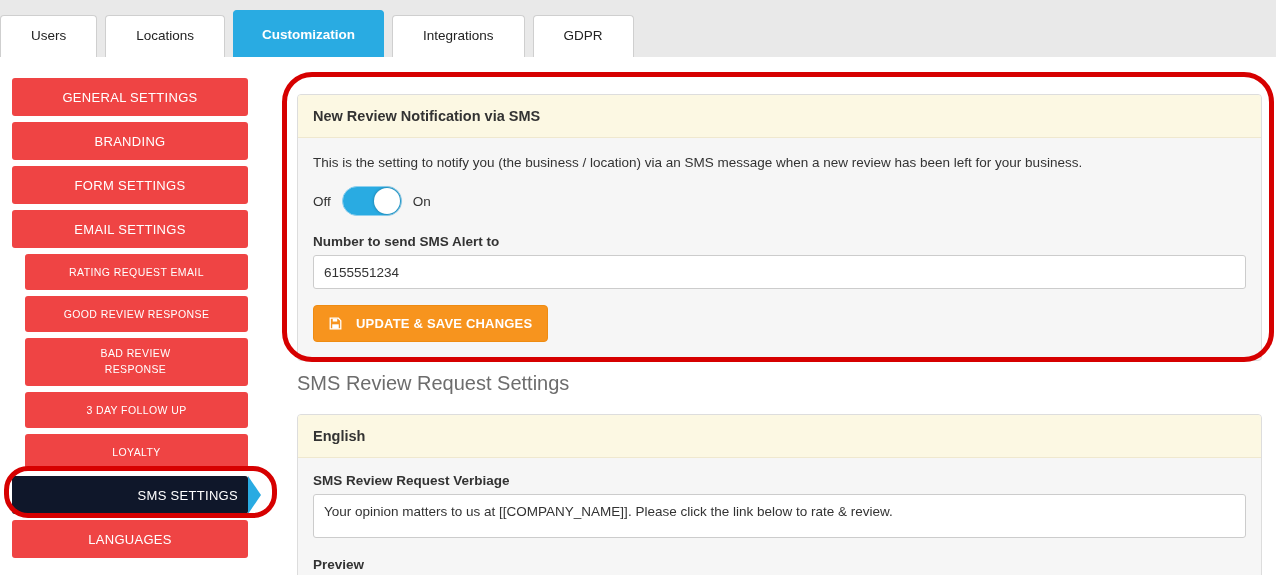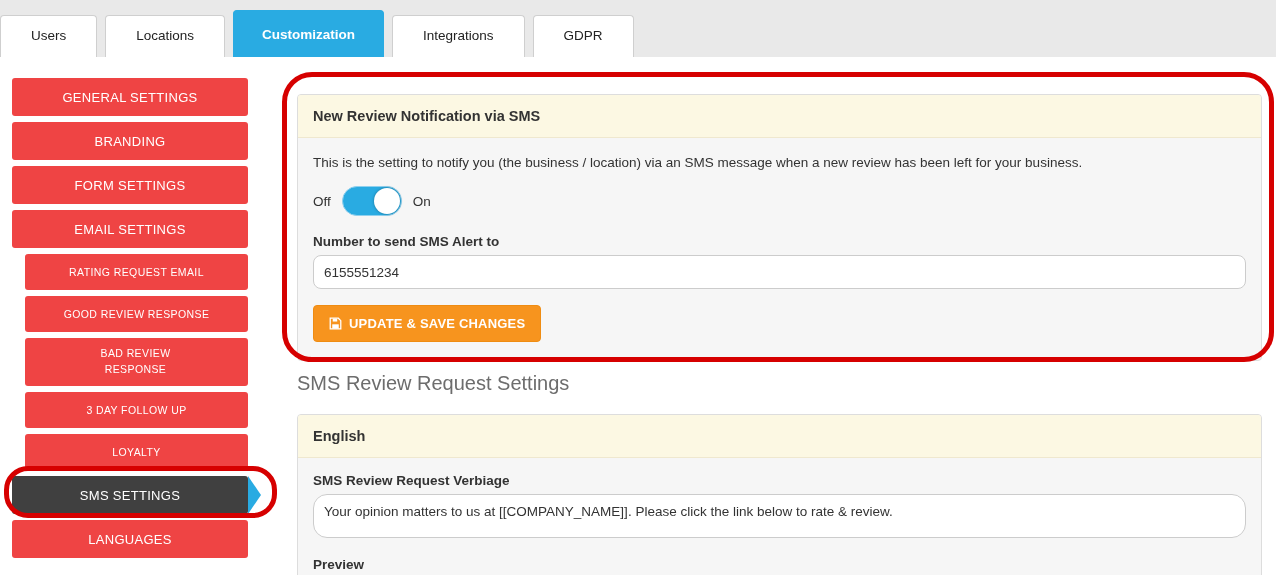--- a/index.html
+++ b/index.html
@@ -33,21 +33,21 @@
   }
   .side-btn {
     background:#ef4444; color:#ffffff; border-radius:3px;
     min-height:38px; display:flex; align-items:center; justify-content:center;
     font-size:13px; letter-spacing:.3px; text-align:center; cursor:pointer;
     position:relative; padding:4px 10px;
   }
   .side-btn.sub { margin-left:13px; min-height:36px; font-size:10.5px; letter-spacing:.4px; }
   .side-btn.wrap2 { min-height:48px;padding-left:8px; }
   .side-btn.wrap2 span { max-width:100px; line-height:1.5; }
-  .side-btn.active { background:#404040; }
+  .side-btn.active { background:#0f172a;justify-content:flex-end; }
   .side-arrow {
     position:absolute; right:-13px; top:50%; transform:translateY(-50%);
     width:0; height:0; border-top:19px solid transparent;
     border-bottom:19px solid transparent; border-left:13px solid #29abe2;
   }
 
   
   .panel {
     position:absolute; left:297px; width:965px;
     background:#f6f6f6; border:1px solid #dddddd; border-radius:4px;
@@ -69,39 +69,39 @@
     position:relative; cursor:pointer; border:1px solid #8fd0ee;
   }
   .toggle-knob {
     position:absolute; right:1px; top:1px; width:26px; height:26px;
     background:#ffffff; border-radius:50%; box-shadow:0 0 3px rgba(0,0,0,.35);
   }
 
   .field-label { font-size:13.5px; font-weight:bold; color:#333; margin:0 0 6px 0; }
   .text-input {
     width:100%; height:34px; background:#fff; border:1px solid #cccccc;
-    border-radius:8px; padding:0 10px; font-size:13.5px; color:#333;
+    border-radius:3px; padding:0 10px; font-size:13.5px; color:#333;
     font-family:"Liberation Sans", sans-serif;
   }
   .save-btn {
     margin-top:16px; background:#f7941e; border:1px solid #ef8c12; color:#fff;
     border-radius:4px; padding:10px 15px; font-size:13px; font-weight:bold;
-    display:inline-flex; align-items:center; gap:7px; cursor:pointer;
+    display:inline-flex; align-items:center; gap:14px; cursor:pointer;
     font-family:"Liberation Sans", sans-serif; letter-spacing:.2px;
   }
 
   .section-heading {
     position:absolute; left:297px; top:372px;
     font-size:20px; color:#6d6d6d; font-weight:400;
   }
 
   .panel-language { top:414px; height:220px; }
   .verbiage-box {
     width:100%; height:44px; background:#fff; border:1px solid #cccccc;
-    border-radius:14px; padding:9px 10px; font-size:13.5px; color:#333;
+    border-radius:3px; padding:9px 10px; font-size:13.5px; color:#333;
     font-family:"Liberation Sans", sans-serif; resize:none;
   }
   .preview-label { margin-top:15px; }
 
   
   .annotation { position:absolute; border:5px solid #d60000; pointer-events:none; z-index:20; }
   .annotation-panel  { left:282px; top:72px;  width:992px; height:290px; border-radius:30px; }
   .annotation-sidebar{ left:4px;   top:466px; width:273px; height:52px;  border-radius:24px; }
 </style>
 </head>

